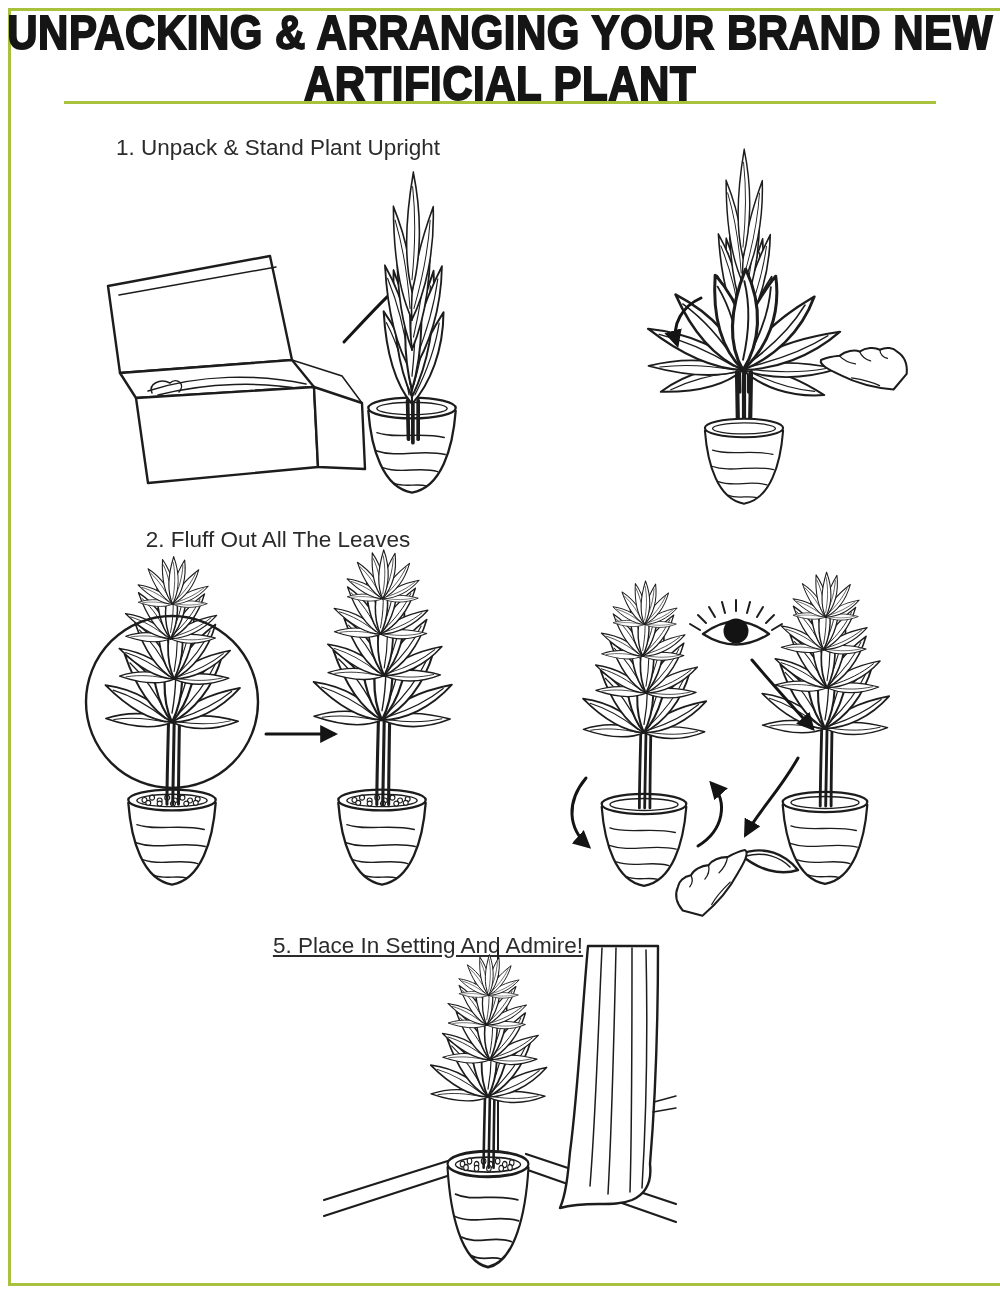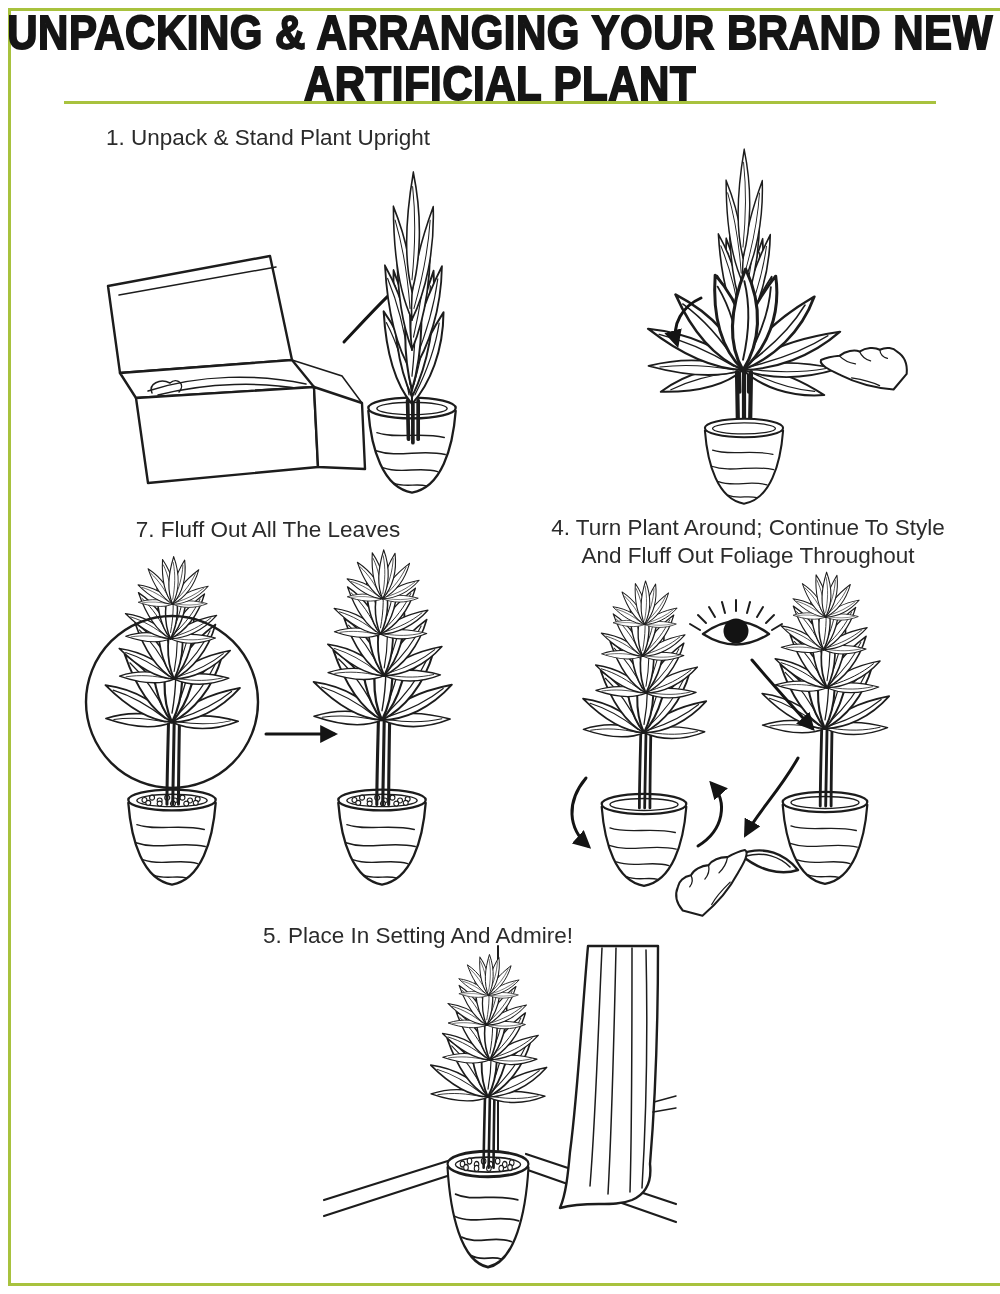--- a/index.html
+++ b/index.html
@@ -5,27 +5,27 @@
   html,body{margin:0;padding:0;background:#ffffff;}
   .page{position:relative;width:1000px;height:1294px;background:#fff;overflow:hidden;
         font-family:"Liberation Sans",sans-serif;color:#222;padding-left:36px;}
   .frame{position:absolute;top:8px;left:8px;right:8px;bottom:8px;
          border:3px solid #a8c23e;pointer-events:none;}
   .title{position:absolute;top:8px;left:0;width:1000px;text-align:center;
          font-weight:900;font-size:42px;line-height:1.07;letter-spacing:.5px;
          color:#151515;-webkit-text-stroke:1.6px #151515;
          transform:scaleY(1.14);transform-origin:top center;margin:0;}
   .rule{position:absolute;top:101px;left:64px;width:872px;height:3px;background:#a8c23e;}
-  .step-label{position:absolute;margin:8px;font-size:22.5px;line-height:1.24;
+  .step-label{position:absolute;margin:18px;font-size:22.5px;line-height:1.24;
               color:#2b2b2b;text-align:center;font-weight:400;}
   #lab1{top:116px;left:10px;width:500px;}
   #lab2{top:116px;left:520px;width:440px;}
   #lab3{top:508px;left:10px;width:500px;}
   #lab4{top:506px;left:505px;width:470px;}
-  #lab5{top:914px;left:0;width:820px;}
+  #lab5{top:914px;left:0;width:820px;text-decoration:underline;}
   .art{position:absolute;overflow:visible;}
   #ill1{left:60px;top:146px;}
   #ill2{left:625px;top:146px;}
   #ill3{left:60px;top:550px;}
   #ill4{left:540px;top:562px;}
   #ill5{left:320px;top:942px;}
   .art path,.art ellipse,.art circle,.art line{vector-effect:non-scaling-stroke;}
   .ln{fill:#fff;stroke:#1c1c1c;stroke-width:2.4;stroke-linejoin:round;stroke-linecap:round;}
   .ln2{fill:none;stroke:#1c1c1c;stroke-width:1.5;stroke-linecap:round;}
   .stem{fill:none;stroke:#1c1c1c;stroke-width:4.2;stroke-linecap:round;}
@@ -141,25 +141,21 @@
 
   <div class="frame"></div>
 
   <h1 class="title">
     <span>UNPACKING &amp; ARRANGING YOUR BRAND NEW</span><br>
     <span>ARTIFICIAL PLANT</span>
   </h1>
   <div class="rule"></div>
 
   <p class="step-label" id="lab1">1. Unpack &amp; Stand Plant Upright</p>
-  <p class="step-label" id="lab3">7. Fluff Out All The Leaves</p>
-  <p class="step-label" id="lab4">
-    <span>4. Turn Plant Around; Continue To Style</span><br>
-    <span>And Fluff Out Foliage Throughout</span>
-  </p>
+  <p class="step-label" id="lab3">2. Fluff Out All The Leaves</p>
   <p class="step-label" id="lab5">5. Place In Setting And Admire!</p>
 
   <svg id="ill1" class="art" width="420" height="352" viewBox="0 0 420 352">
     <g>
       <path class="ln" d="M48,140 L210,110 L232,214 L60,227 Z"></path>
       <path class="ln2" d="M59,149 L216,121"></path>
       <path class="ln" d="M60,227 L232,214 L254,241 L76,252 Z"></path>
       <path class="ln2" d="M88,245 C140,228 198,228 246,238"></path>
       <path class="ln2" d="M98,249 C150,236 202,236 242,243"></path>
       <path class="ln2" d="M92,247 C88,238 100,232 110,237 C117,231 126,238 119,246"></path>

